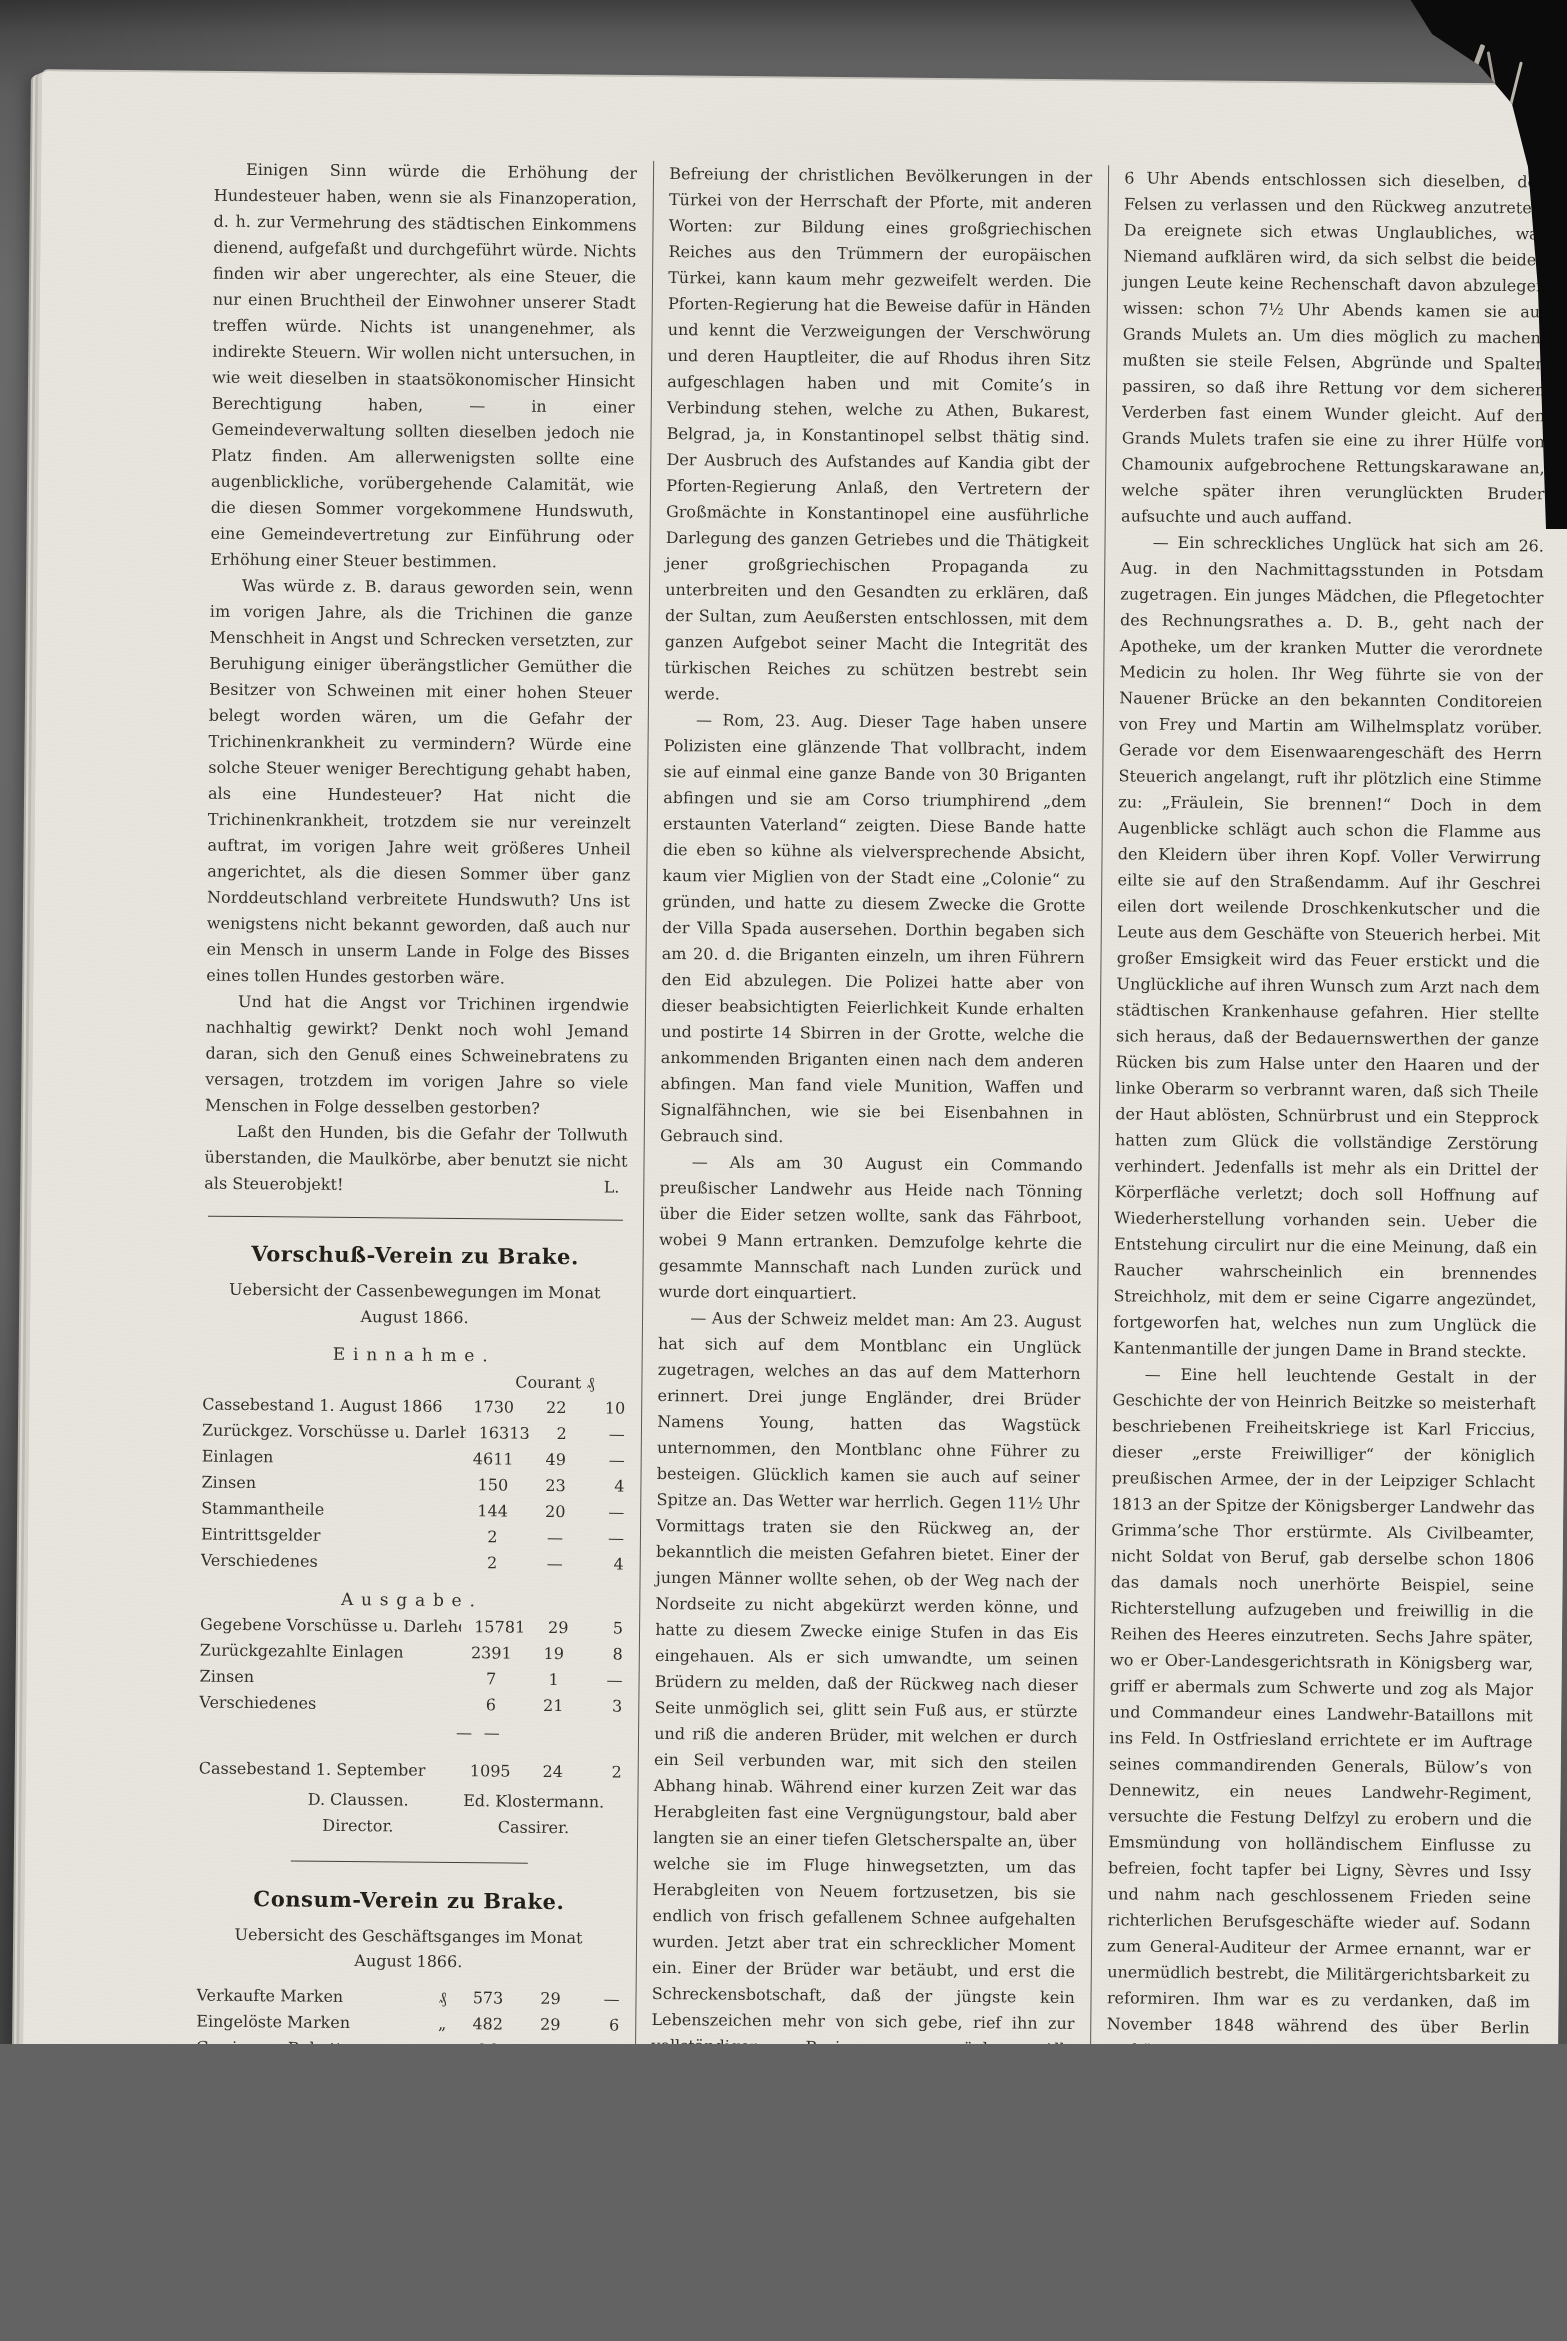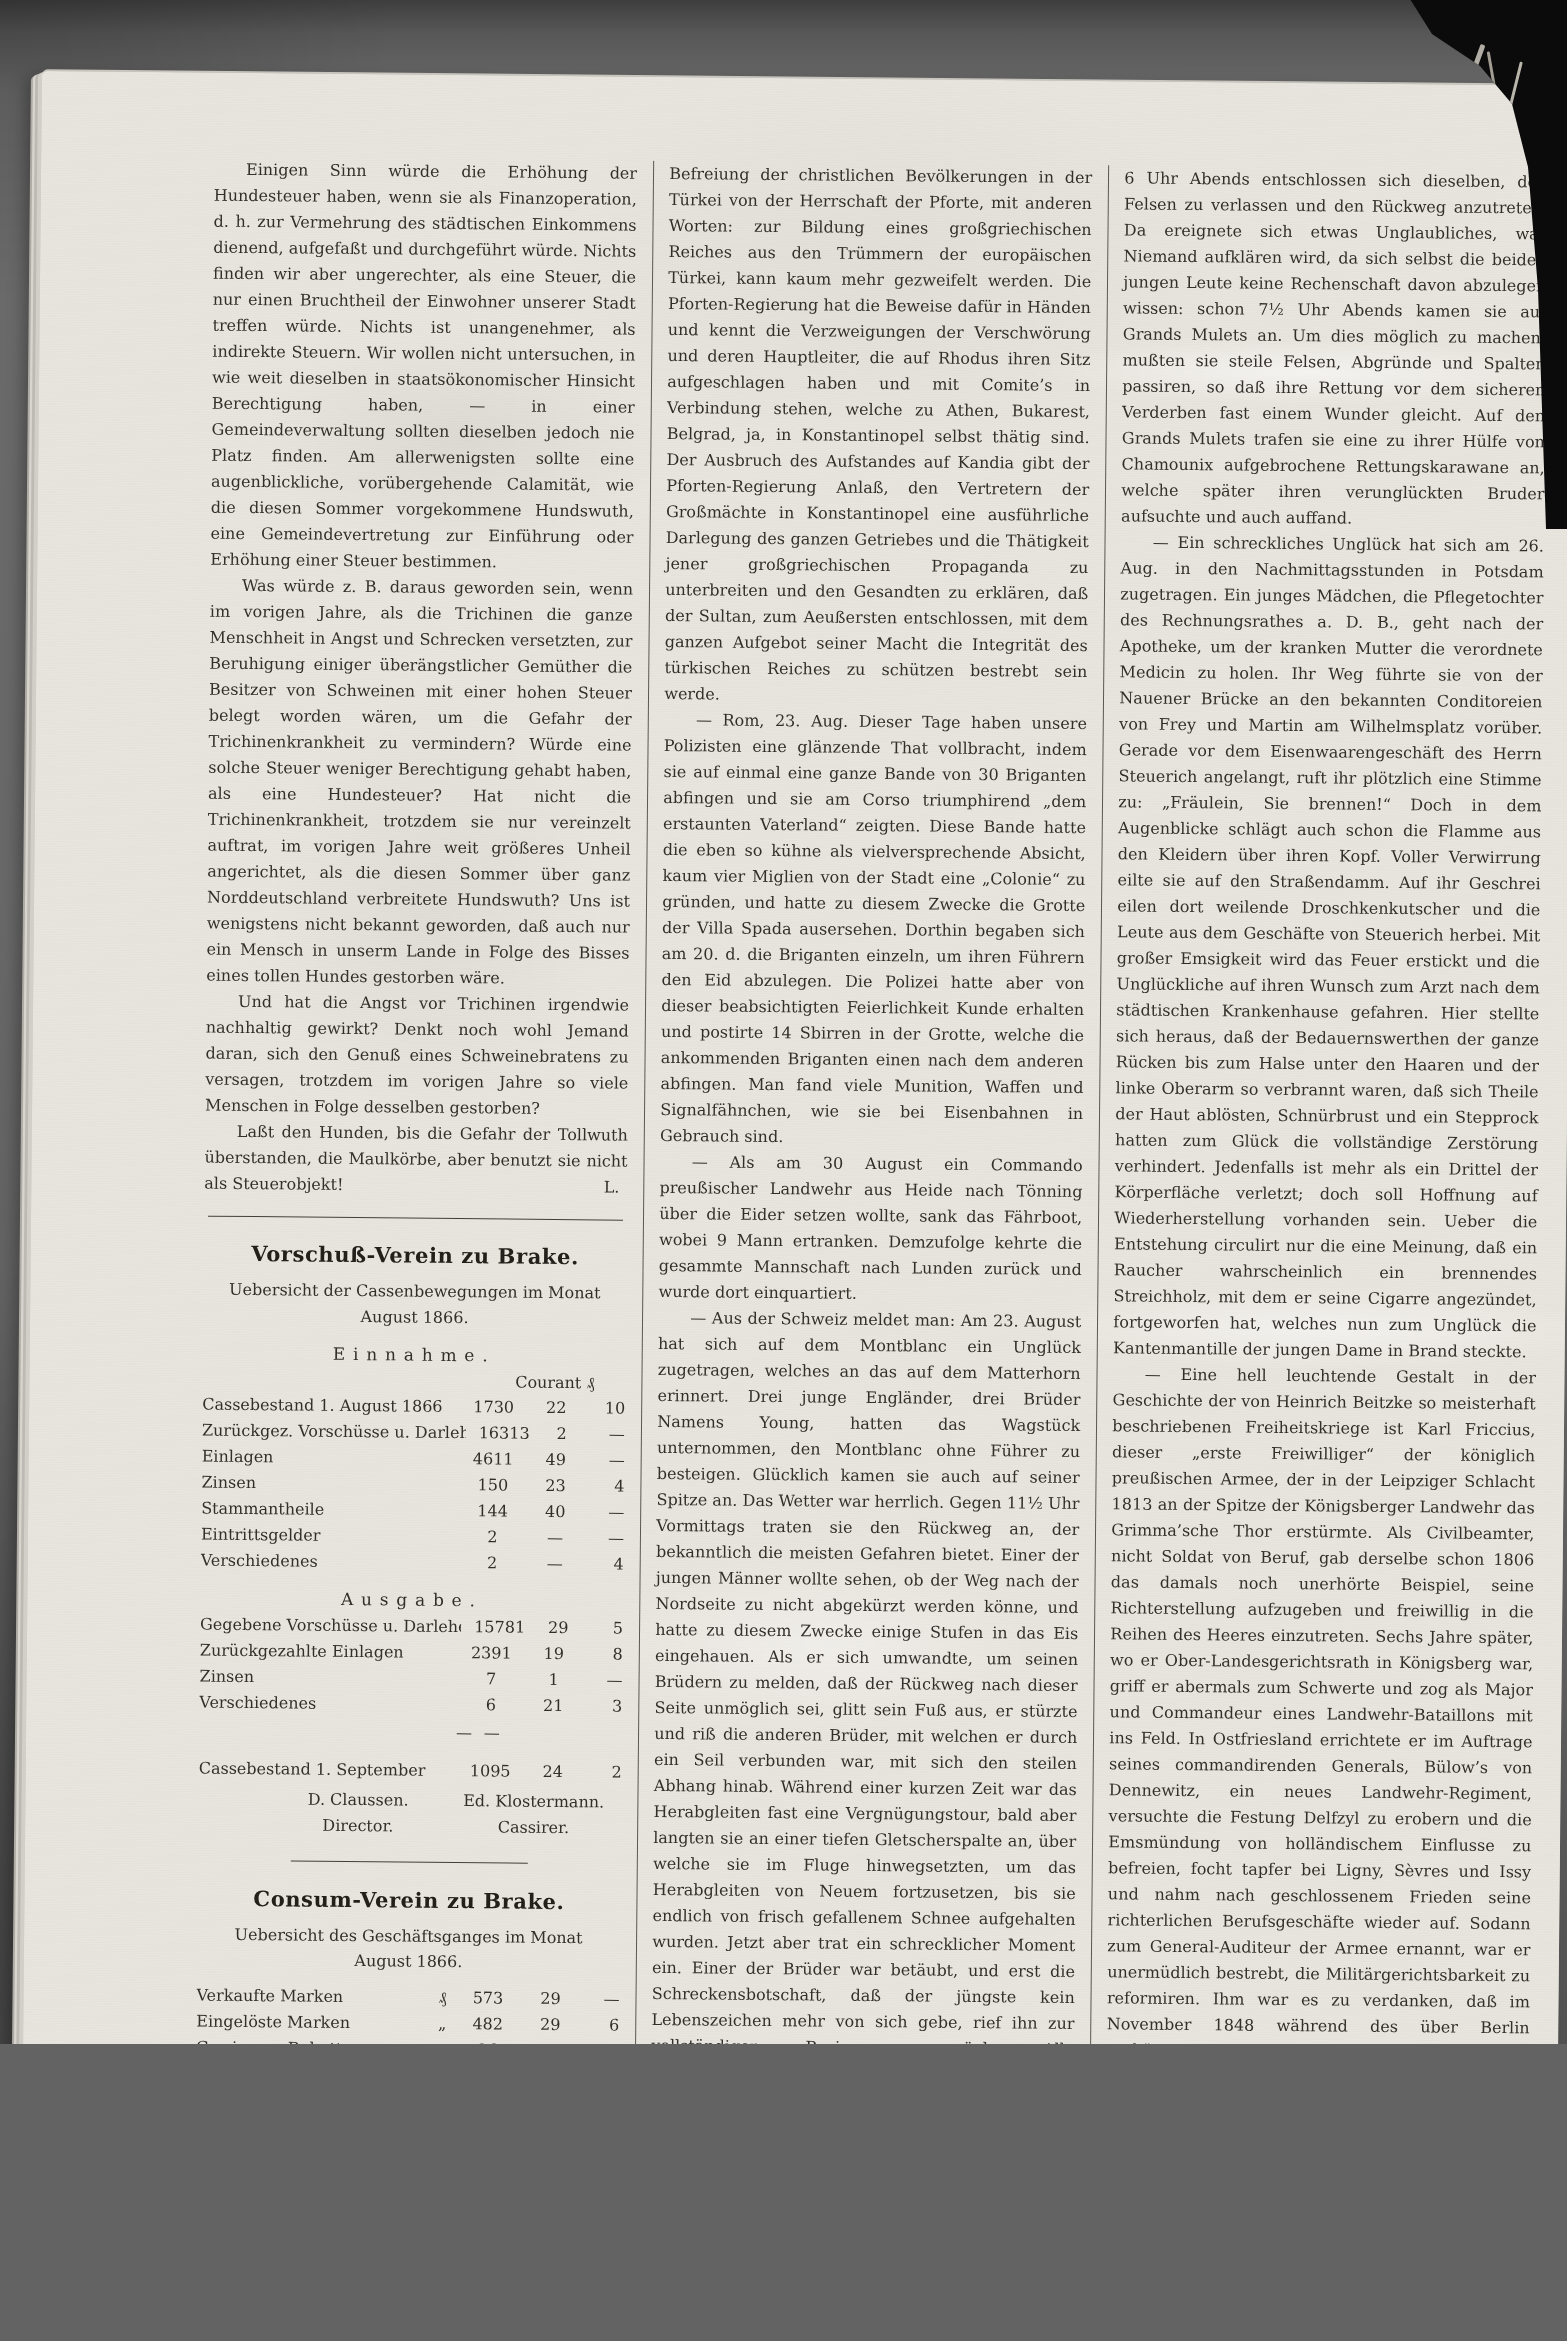--- a/index.html
+++ b/index.html
@@ -122,21 +122,21 @@
         </div>
         <div class="finrow">
           <span class="lbl">Zinsen</span>
           <span class="v1">150</span>
           <span class="v2">23</span>
           <span class="v3">4</span>
         </div>
         <div class="finrow">
           <span class="lbl">Stammantheile</span>
           <span class="v1">144</span>
-          <span class="v2">40</span>
+          <span class="v2">20</span>
           <span class="v3">—</span>
         </div>
         <div class="finrow">
           <span class="lbl">Eintrittsgelder</span>
           <span class="v1">2</span>
           <span class="v2">—</span>
           <span class="v3">—</span>
         </div>
         <div class="finrow">
           <span class="lbl">Verschiedenes</span>

